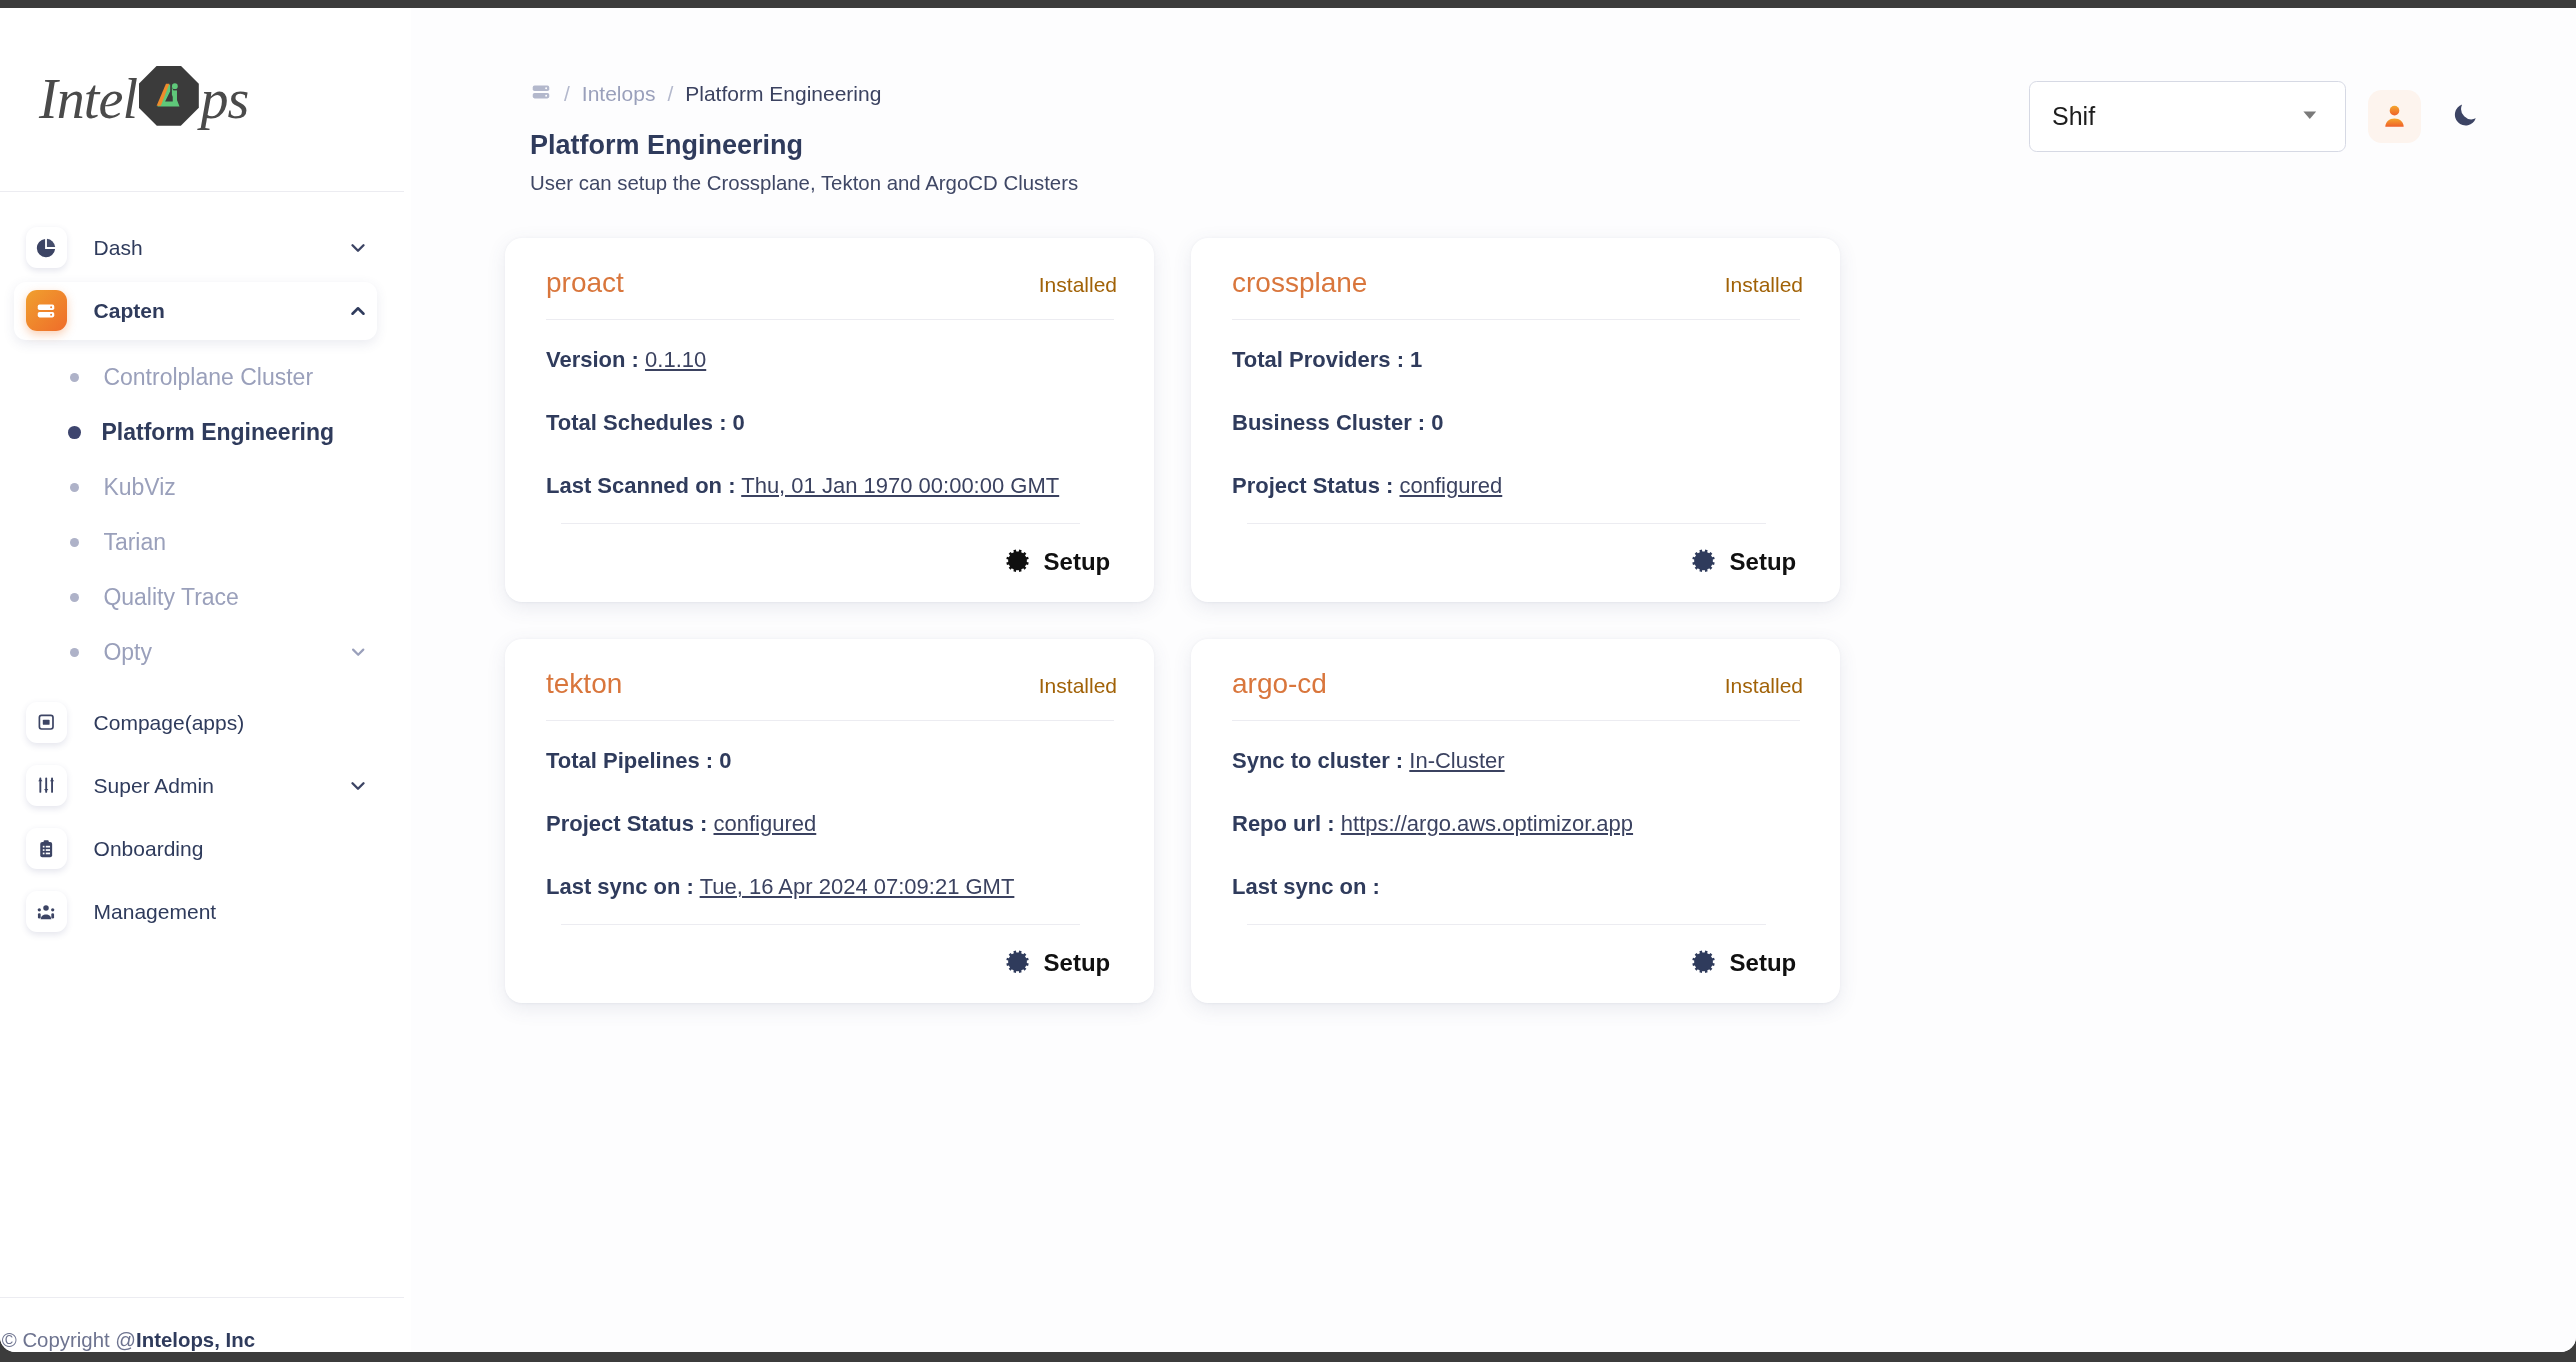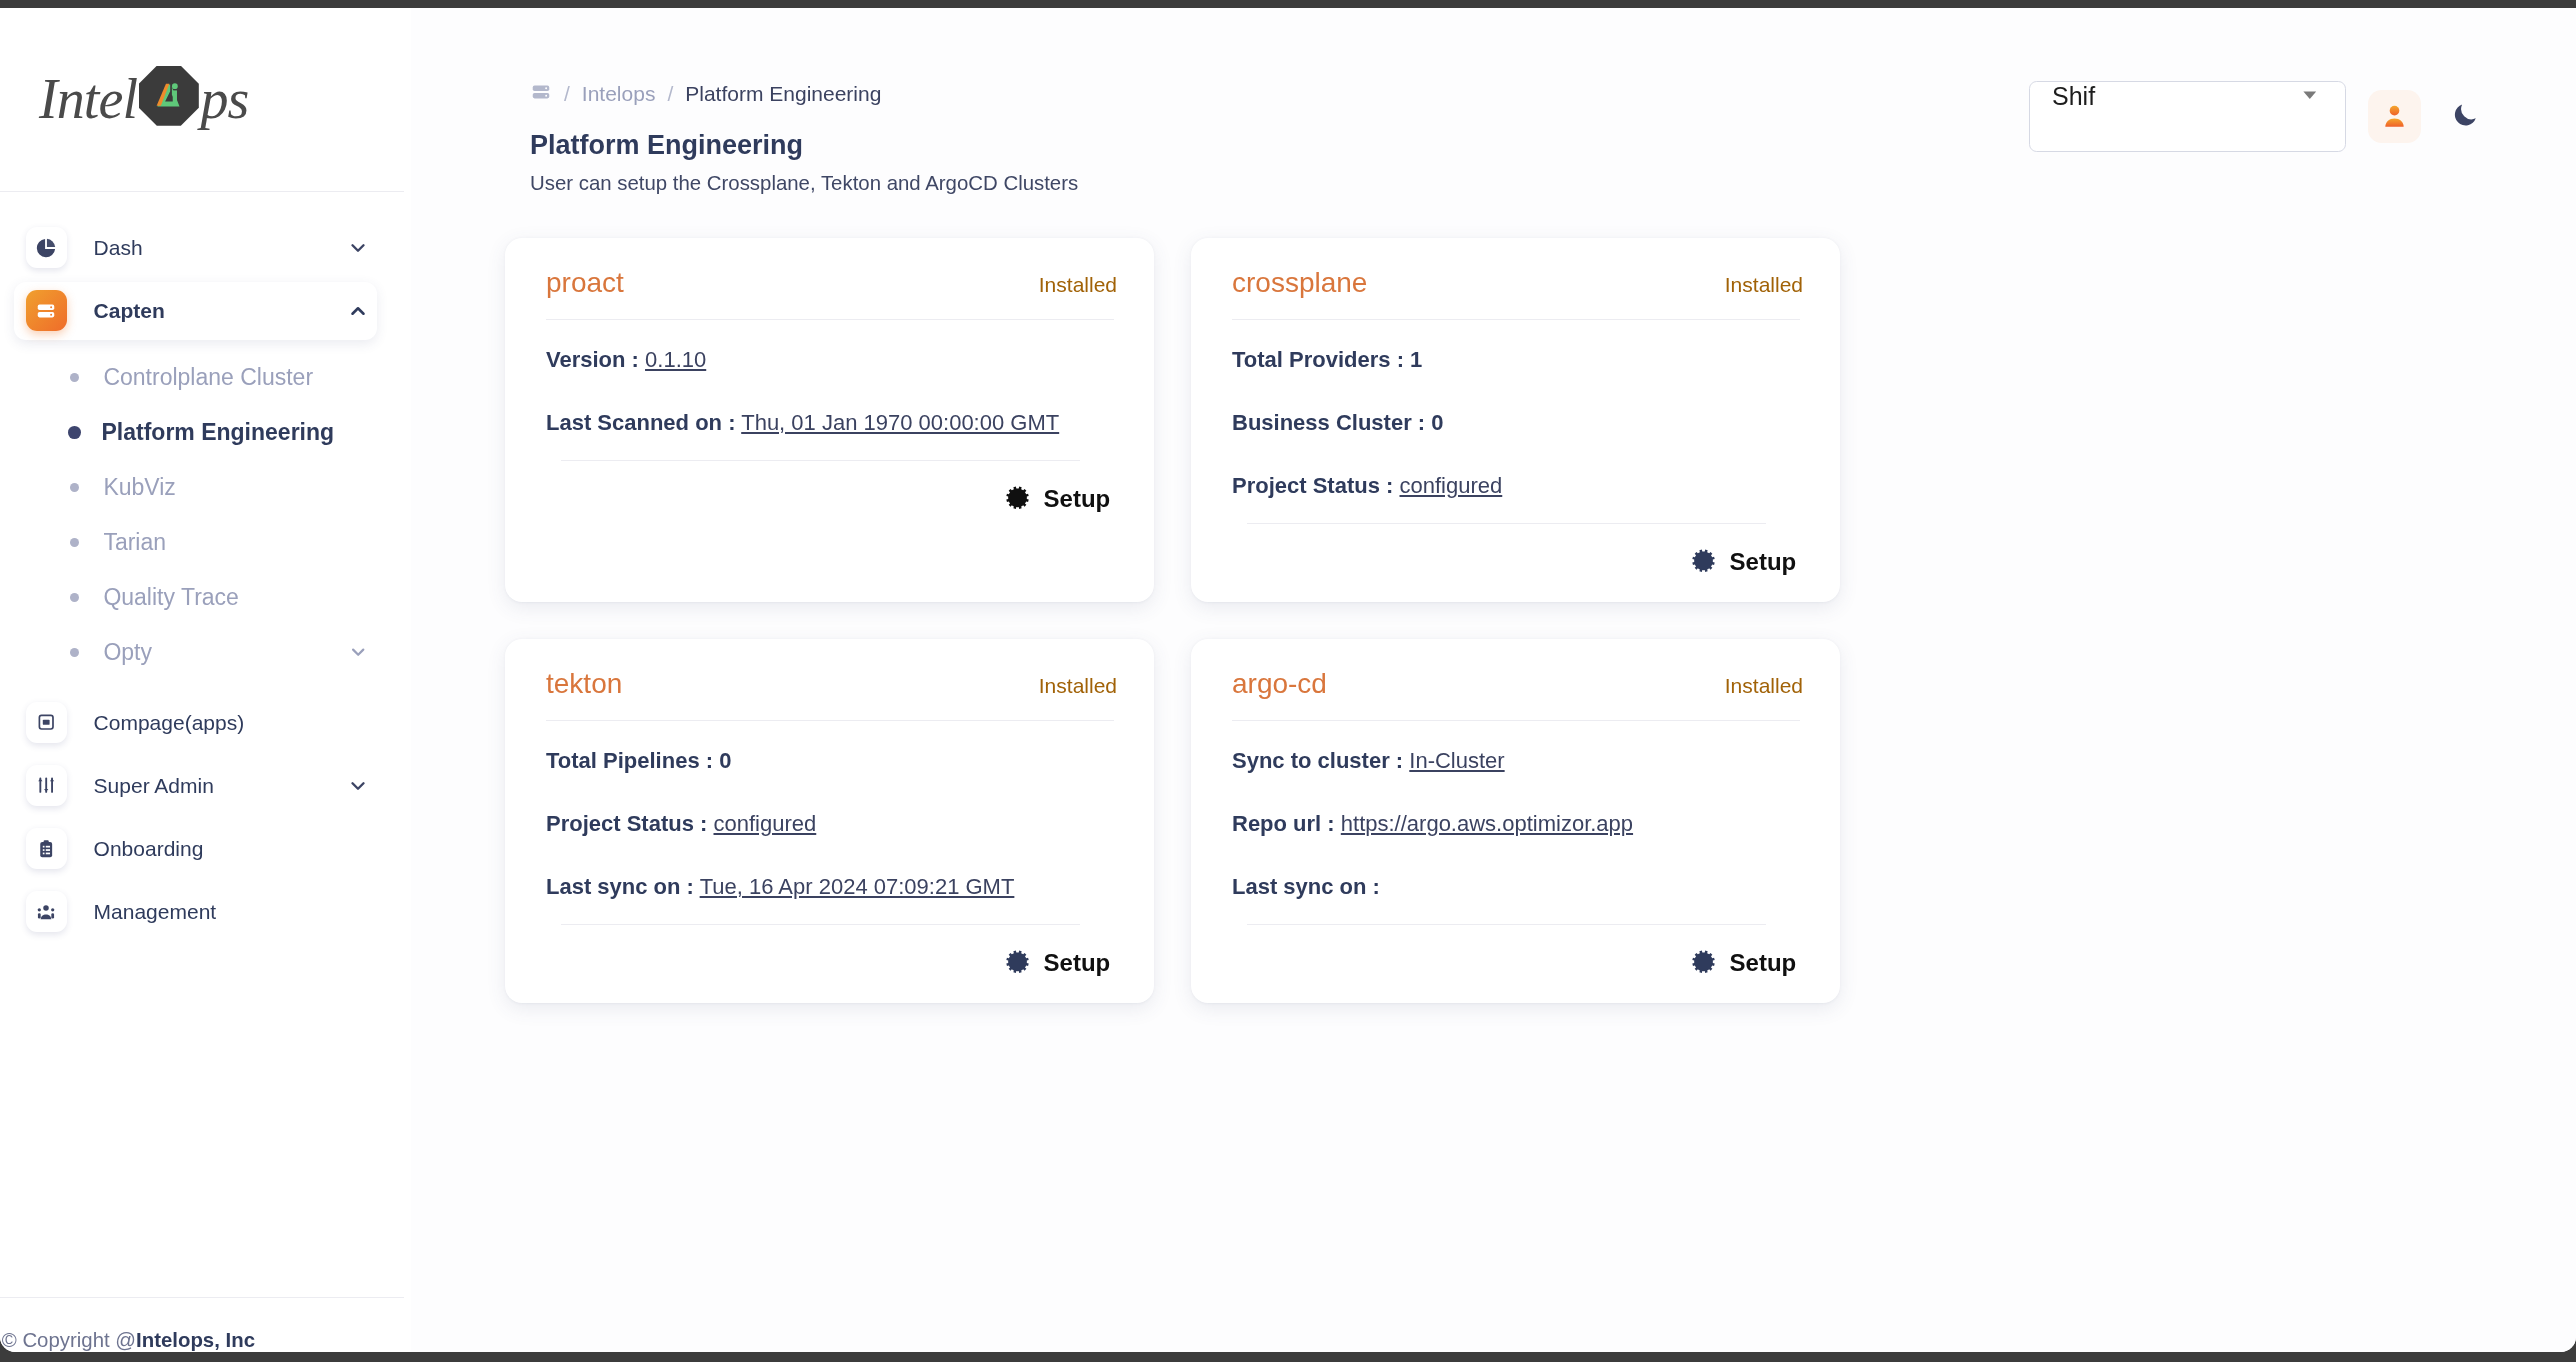--- a/index.html
+++ b/index.html
@@ -193,20 +193,21 @@
     align-items: center;
     gap: 22px;
     padding-top: 12px;
   }
   .select-box {
     width: 317px; height: 71px;
     border: 0.9px solid #d6d9e4;
     border-radius: 7.7px;
     background: #ffffff;
     display: flex;
+    align-items: center;
     padding: 0 22px;
     cursor: pointer;
     gap: 29px;
   }
   .select-value { font-size: 25px; color: #1d1d1d; }
   .select-caret { margin-left: auto; }
   .avatar-btn {
     width: 53px; height: 53px;
     border-radius: 13.6px;
     background: #fdf4ee;
@@ -505,20 +506,24 @@
           <span class="card-title">proact</span>
           <span class="card-status">Installed</span>
         </div>
         <div class="card-rule"></div>
         <div class="card-body">
           <div class="card-row">
             <span class="k">Version :</span>
             <span class="v">0.1.10</span>
           </div>
           <div class="card-row">
+            <span class="k">Total Schedules : 0</span>
+            <span class="v"></span>
+          </div>
+          <div class="card-row">
             <span class="k">Last Scanned on :</span>
             <span class="v">Thu, 01 Jan 1970 00:00:00 GMT</span>
           </div>
         </div>
         <div class="card-foot-rule"></div>
         <div class="card-foot">
           <span>
             <svg width="25.6" height="25.6" viewBox="0 0 24 24" fill="#101010">
               <path d="M12 8.2a3.8 3.8 0 1 0 0 7.6 3.8 3.8 0 0 0 0-7.6zm0 5.8a2 2 0 1 1 0-4 2 2 0 0 1 0 4z"></path>
               <path d="M21.3 13.6l-1.8-.5a7.6 7.6 0 0 0 0-2.2l1.8-.5-.6-2.3-1.8.5a7.7 7.7 0 0 0-1.1-1.9l1.3-1.3-1.7-1.7-1.3 1.3a7.7 7.7 0 0 0-1.9-1.1l.5-1.8-2.3-.6-.5 1.8a7.6 7.6 0 0 0-2.2 0l-.5-1.8-2.3.6.5 1.8a7.7 7.7 0 0 0-1.9 1.1L4.2 3.7 2.5 5.4l1.3 1.3a7.7 7.7 0 0 0-1.1 1.9l-1.8-.5-.6 2.3 1.8.5a7.6 7.6 0 0 0 0 2.2l-1.8.5.6 2.3 1.8-.5a7.7 7.7 0 0 0 1.1 1.9l-1.3 1.3 1.7 1.7 1.3-1.3a7.7 7.7 0 0 0 1.9 1.1l-.5 1.8 2.3.6.5-1.8a7.6 7.6 0 0 0 2.2 0l.5 1.8 2.3-.6-.5-1.8a7.7 7.7 0 0 0 1.9-1.1l1.3 1.3 1.7-1.7-1.3-1.3a7.7 7.7 0 0 0 1.1-1.9l1.8.5z"></path>

